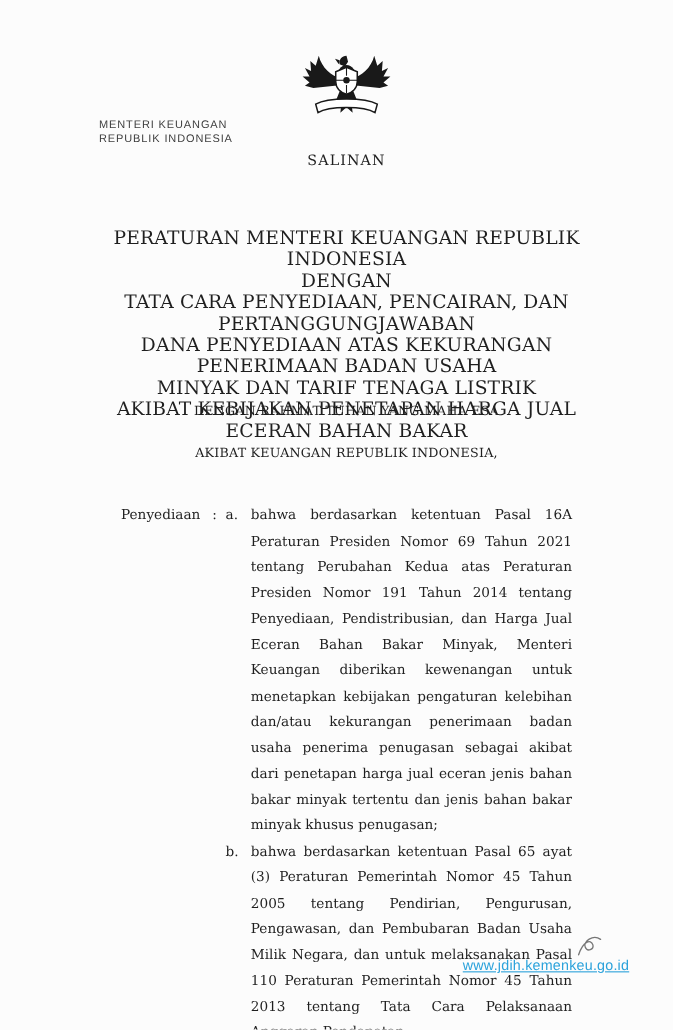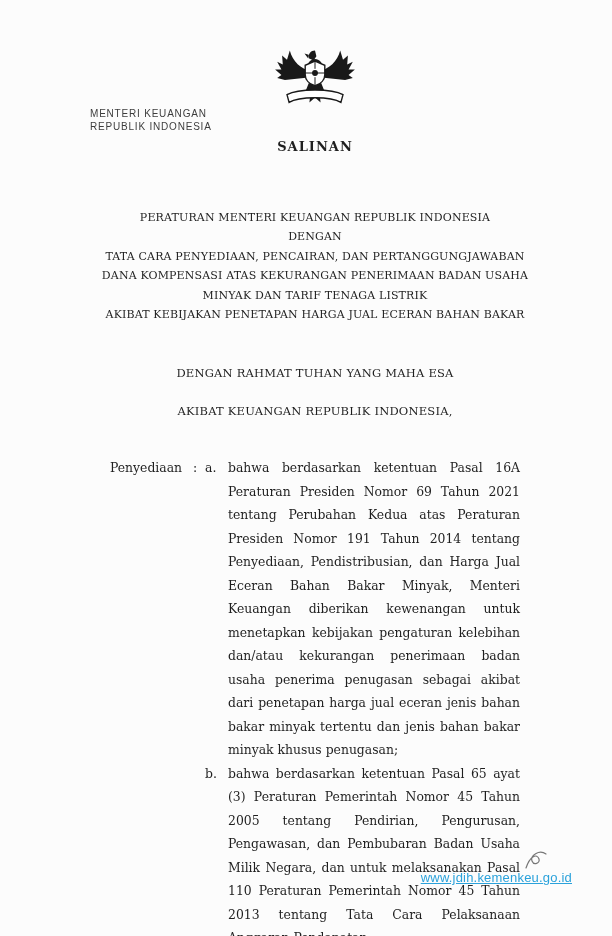--- a/index.html
+++ b/index.html
@@ -34,31 +34,31 @@
     color: #3d3d3d;
   }
 
   .salinan {
     position: absolute;
     top: 139px;
     left: 90px;
     right: 72px;
     text-align: center;
     font-size: 13px;
-    font-weight: bold;
+    font-weight: normal;
     letter-spacing: 1px;
   }
 
   .title-block {
     position: absolute;
     top: 208px;
     left: 90px;
     right: 72px;
     text-align: center;
-    font-size: 11px;
+    font-size: 17px;
     line-height: 19.4px;
     letter-spacing: 0.15px;
   }
   .title-block .nomor-line { word-spacing: 6px; }
 
   .center-line {
     position: absolute;
     left: 90px;
     right: 72px;
     text-align: center;
@@ -143,21 +143,21 @@
     <div>MENTERI KEUANGAN</div>
     <div>REPUBLIK INDONESIA</div>
   </div>
 
   <div class="salinan">SALINAN</div>
 
   <div class="title-block">
     <div>PERATURAN MENTERI KEUANGAN REPUBLIK INDONESIA</div>
     <div>DENGAN</div>
     <div>TATA CARA PENYEDIAAN, PENCAIRAN, DAN PERTANGGUNGJAWABAN</div>
-    <div>DANA KOMPENSASI ATAS KEKURANGAN PENERIMAAN BADAN USAHA</div>
+    <div>DANA PENYEDIAAN ATAS KEKURANGAN PENERIMAAN BADAN USAHA</div>
     <div>MINYAK DAN TARIF TENAGA LISTRIK</div>
     <div>AKIBAT KEBIJAKAN PENETAPAN HARGA JUAL ECERAN BAHAN BAKAR</div>
   </div>
 
   <div class="center-line invocation">DENGAN RAHMAT TUHAN YANG MAHA ESA</div>
 
   <div class="center-line authority">AKIBAT KEUANGAN REPUBLIK INDONESIA,</div>
 
   <section class="considerations">
     <div class="c-label">Penyediaan</div>

